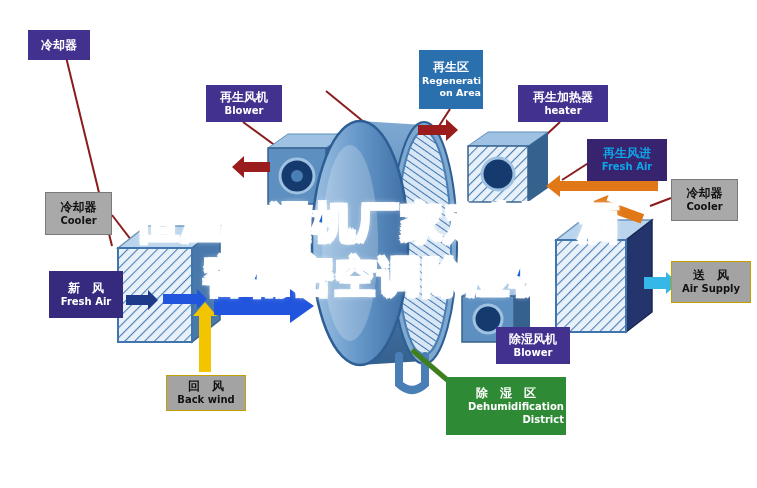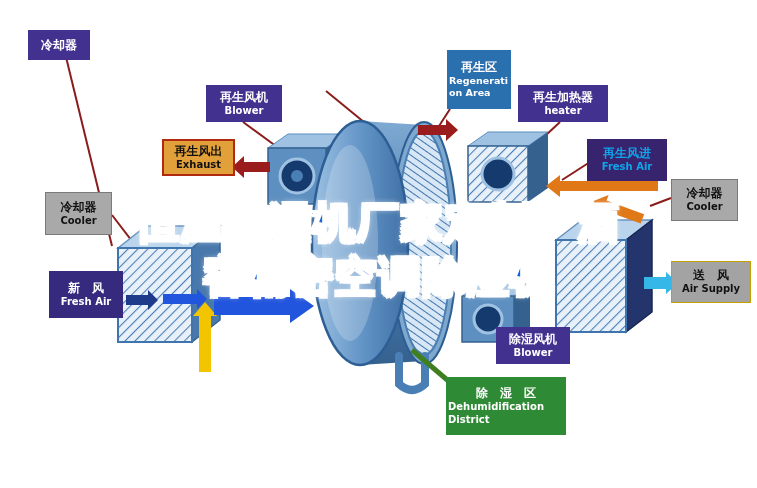--- a/index.html
+++ b/index.html
@@ -3,27 +3,27 @@
 <meta charset="utf-8">
 <style>
   html,body{margin:0;padding:0;background:#ffffff;}
   .stage{
     position:relative;width:757px;height:488px;background:#ffffff;overflow:hidden;
     font-family:"DejaVu Sans",sans-serif;
   }
   .stage svg{position:absolute;left:0;top:0;z-index:10;}
   .lbl{
     position:absolute;z-index:20;display:flex;flex-direction:column;align-items:center;
-    justify-content:center;text-align:left;font-weight:bold;line-height:1.25;
+    justify-content:center;text-align:right;font-weight:bold;line-height:1.25;
     box-sizing:border-box;padding:15px 2px;
   }
   .lbl .zh{font-size:12px;}
   .lbl .en{font-size:10px;}
   .purple{background:#43318f;color:#ffffff;}
-  .blue{background:#2a6fae;color:#ffffff;margin-left:28px;}
+  .blue{background:#2a6fae;color:#ffffff;}
   .blue .en{font-size:9.5px;word-break:break-all;}
   .gray{background:#a9a9a9;color:#111111;border:1px solid #7a7a7a;}
   .yellowbox{background:#a3a3a3;color:#111111;border:1px solid #c2a000;}
   .orangebox{background:#e2a03a;color:#111111;border:2px solid #b02a10;}
   .darkpurple{background:#38246e;color:#0ea5e9;}
   .indigo{background:#352a7d;color:#ffffff;margin-left:36px;}
   .greenbox{background:#2f8a35;color:#ffffff;}
   .greenbox .en{font-size:10px;}
   .watermark{
     position:absolute;left:0;right:0;top:196px;z-index:30;text-align:center;
@@ -143,24 +143,20 @@
   <div class="lbl blue" style="left:419px;top:50px;width:64px;height:59px">
     <span class="zh">再生区</span>
     <span class="en">Regeneration Area</span>
   </div>
 
   <div class="lbl purple" style="left:518px;top:85px;width:90px;height:37px">
     <span class="zh">再生加热器</span>
     <span class="en">heater</span>
   </div>
 
-  <div class="lbl orangebox" style="left:162px;top:139px;width:73px;height:37px">
-    <span class="zh">再生风出</span>
-    <span class="en">Exhaust</span>
-  </div>
 
   <div class="lbl darkpurple" style="left:587px;top:139px;width:80px;height:42px">
     <span class="zh">再生风进</span>
     <span class="en">Fresh Air</span>
   </div>
 
   <div class="lbl gray" style="left:45px;top:192px;width:67px;height:43px">
     <span class="zh">冷却器</span>
     <span class="en">Cooler</span>
   </div>
@@ -173,20 +169,24 @@
   <div class="lbl indigo" style="left:13px;top:271px;width:74px;height:47px">
     <span class="zh">新　风</span>
     <span class="en">Fresh Air</span>
   </div>
 
   <div class="lbl yellowbox" style="left:671px;top:261px;width:80px;height:42px">
     <span class="zh">送　风</span>
     <span class="en">Air Supply</span>
   </div>
 
+  <div class="lbl yellowbox" style="left:166px;top:375px;width:80px;height:36px">
+    <span class="zh">回　风</span>
+    <span class="en">Back wind</span>
+  </div>
 
   <div class="lbl purple" style="left:496px;top:327px;width:74px;height:37px">
     <span class="zh">除湿风机</span>
     <span class="en">Blower</span>
   </div>
 
   <div class="lbl greenbox" style="left:446px;top:377px;width:120px;height:58px">
     <span class="zh">除　湿　区</span>
     <span class="en">Dehumidification District</span>
   </div>

